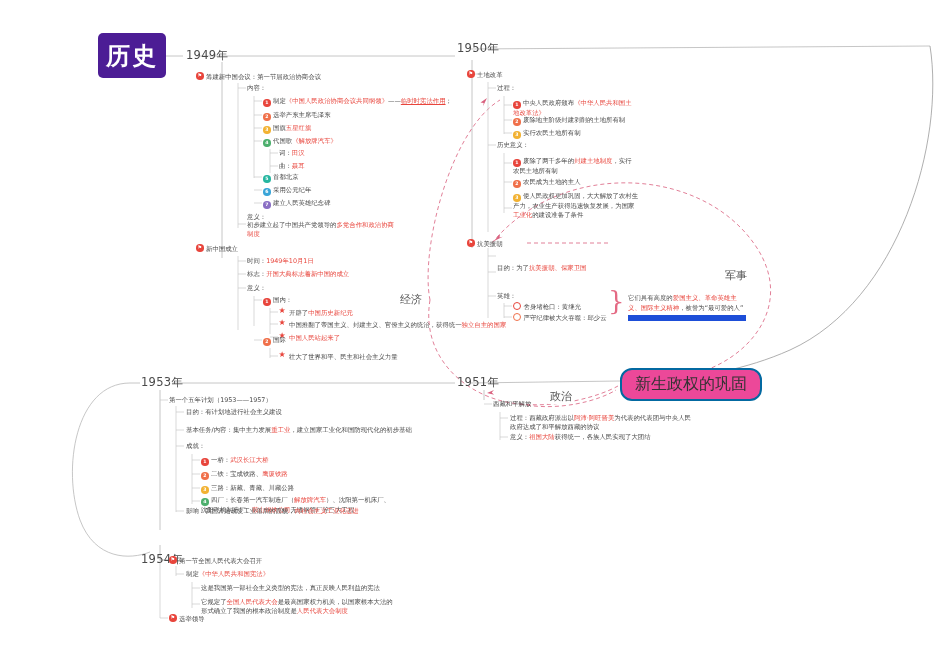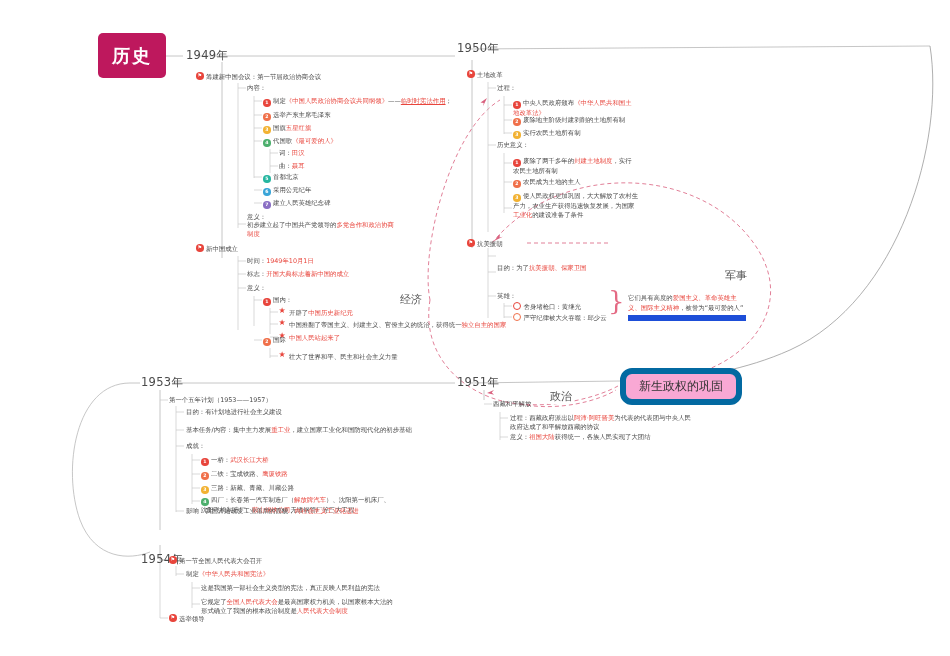--- a/index.html
+++ b/index.html
@@ -7,36 +7,36 @@
     width:950px;height:656px;position:relative;overflow:hidden;
     font-family:"DejaVu Sans","Liberation Sans",sans-serif;
     color:#3c3c3c;
   }
   #canvas{position:absolute;inset:0;}
   svg.wires{position:absolute;left:0;top:0;width:950px;height:656px;pointer-events:none;}
 
   
   .root-badge{
     position:absolute;left:98px;top:33px;width:68px;height:45px;
-    background:#be185d;border-radius:5px;
+    background:#4c1d95;border-radius:5px;
     display:flex;align-items:center;justify-content:center;
-    color:#ffffff;font-size:18px;font-weight:bold;letter-spacing:2px;
+    color:#ffffff;font-size:24px;font-weight:bold;letter-spacing:2px;
   }
 
   
   .year{
     position:absolute;font-size:11.5px;color:#4a4a4a;white-space:nowrap;
     letter-spacing:.3px;
   }
 
   
   .center-node{
     position:absolute;left:620px;top:368px;
-    padding:4px 13px;border:6px solid #0369a1;border-radius:12px;
-    background:#f9a8d4;font-size:12px;color:#333;white-space:nowrap;
+    padding:4px 13px;border:2px solid #0369a1;border-radius:12px;
+    background:#ec4899;font-size:16px;color:#333;white-space:nowrap;
   }
   .cat-label{
     position:absolute;font-size:11px;color:#555;white-space:nowrap;background:#fff;
     padding:0 2px;
   }
 
   
   .node{position:absolute;white-space:nowrap;font-size:6.4px;line-height:1.45;color:#4a4a4a;}
   .node.wrap{white-space:normal;}
   .node .t{display:inline;}
@@ -233,21 +233,21 @@
   <div class="node" style="left:263px;top:97px;">
     <span class="bul c1">1</span><span>制定</span><span class="hl">《中国人民政治协商会议共同纲领》</span><span>——</span><span class="hl2">临时时宪法作用</span><span>；</span>
   </div>
   <div class="node" style="left:263px;top:111px;">
     <span class="bul c2">2</span><span>选举产东主席毛泽东</span>
   </div>
   <div class="node" style="left:263px;top:124px;">
     <span class="bul c3">3</span><span>国旗</span><span class="hl">五星红旗</span>
   </div>
   <div class="node" style="left:263px;top:137px;">
-    <span class="bul c4">4</span><span>代国歌</span><span class="hl">《最可爱的人》</span>
+    <span class="bul c4">4</span><span>代国歌</span><span class="hl">《解放牌汽车》</span>
   </div>
   <div class="node" style="left:279px;top:149px;">
     <span>词：</span><span class="hl">田汉</span>
   </div>
   <div class="node" style="left:279px;top:162px;">
     <span>曲：</span><span class="hl">聂耳</span>
   </div>
   <div class="node" style="left:263px;top:173px;">
     <span class="bul c5">5</span><span>首都北京</span>
   </div>

